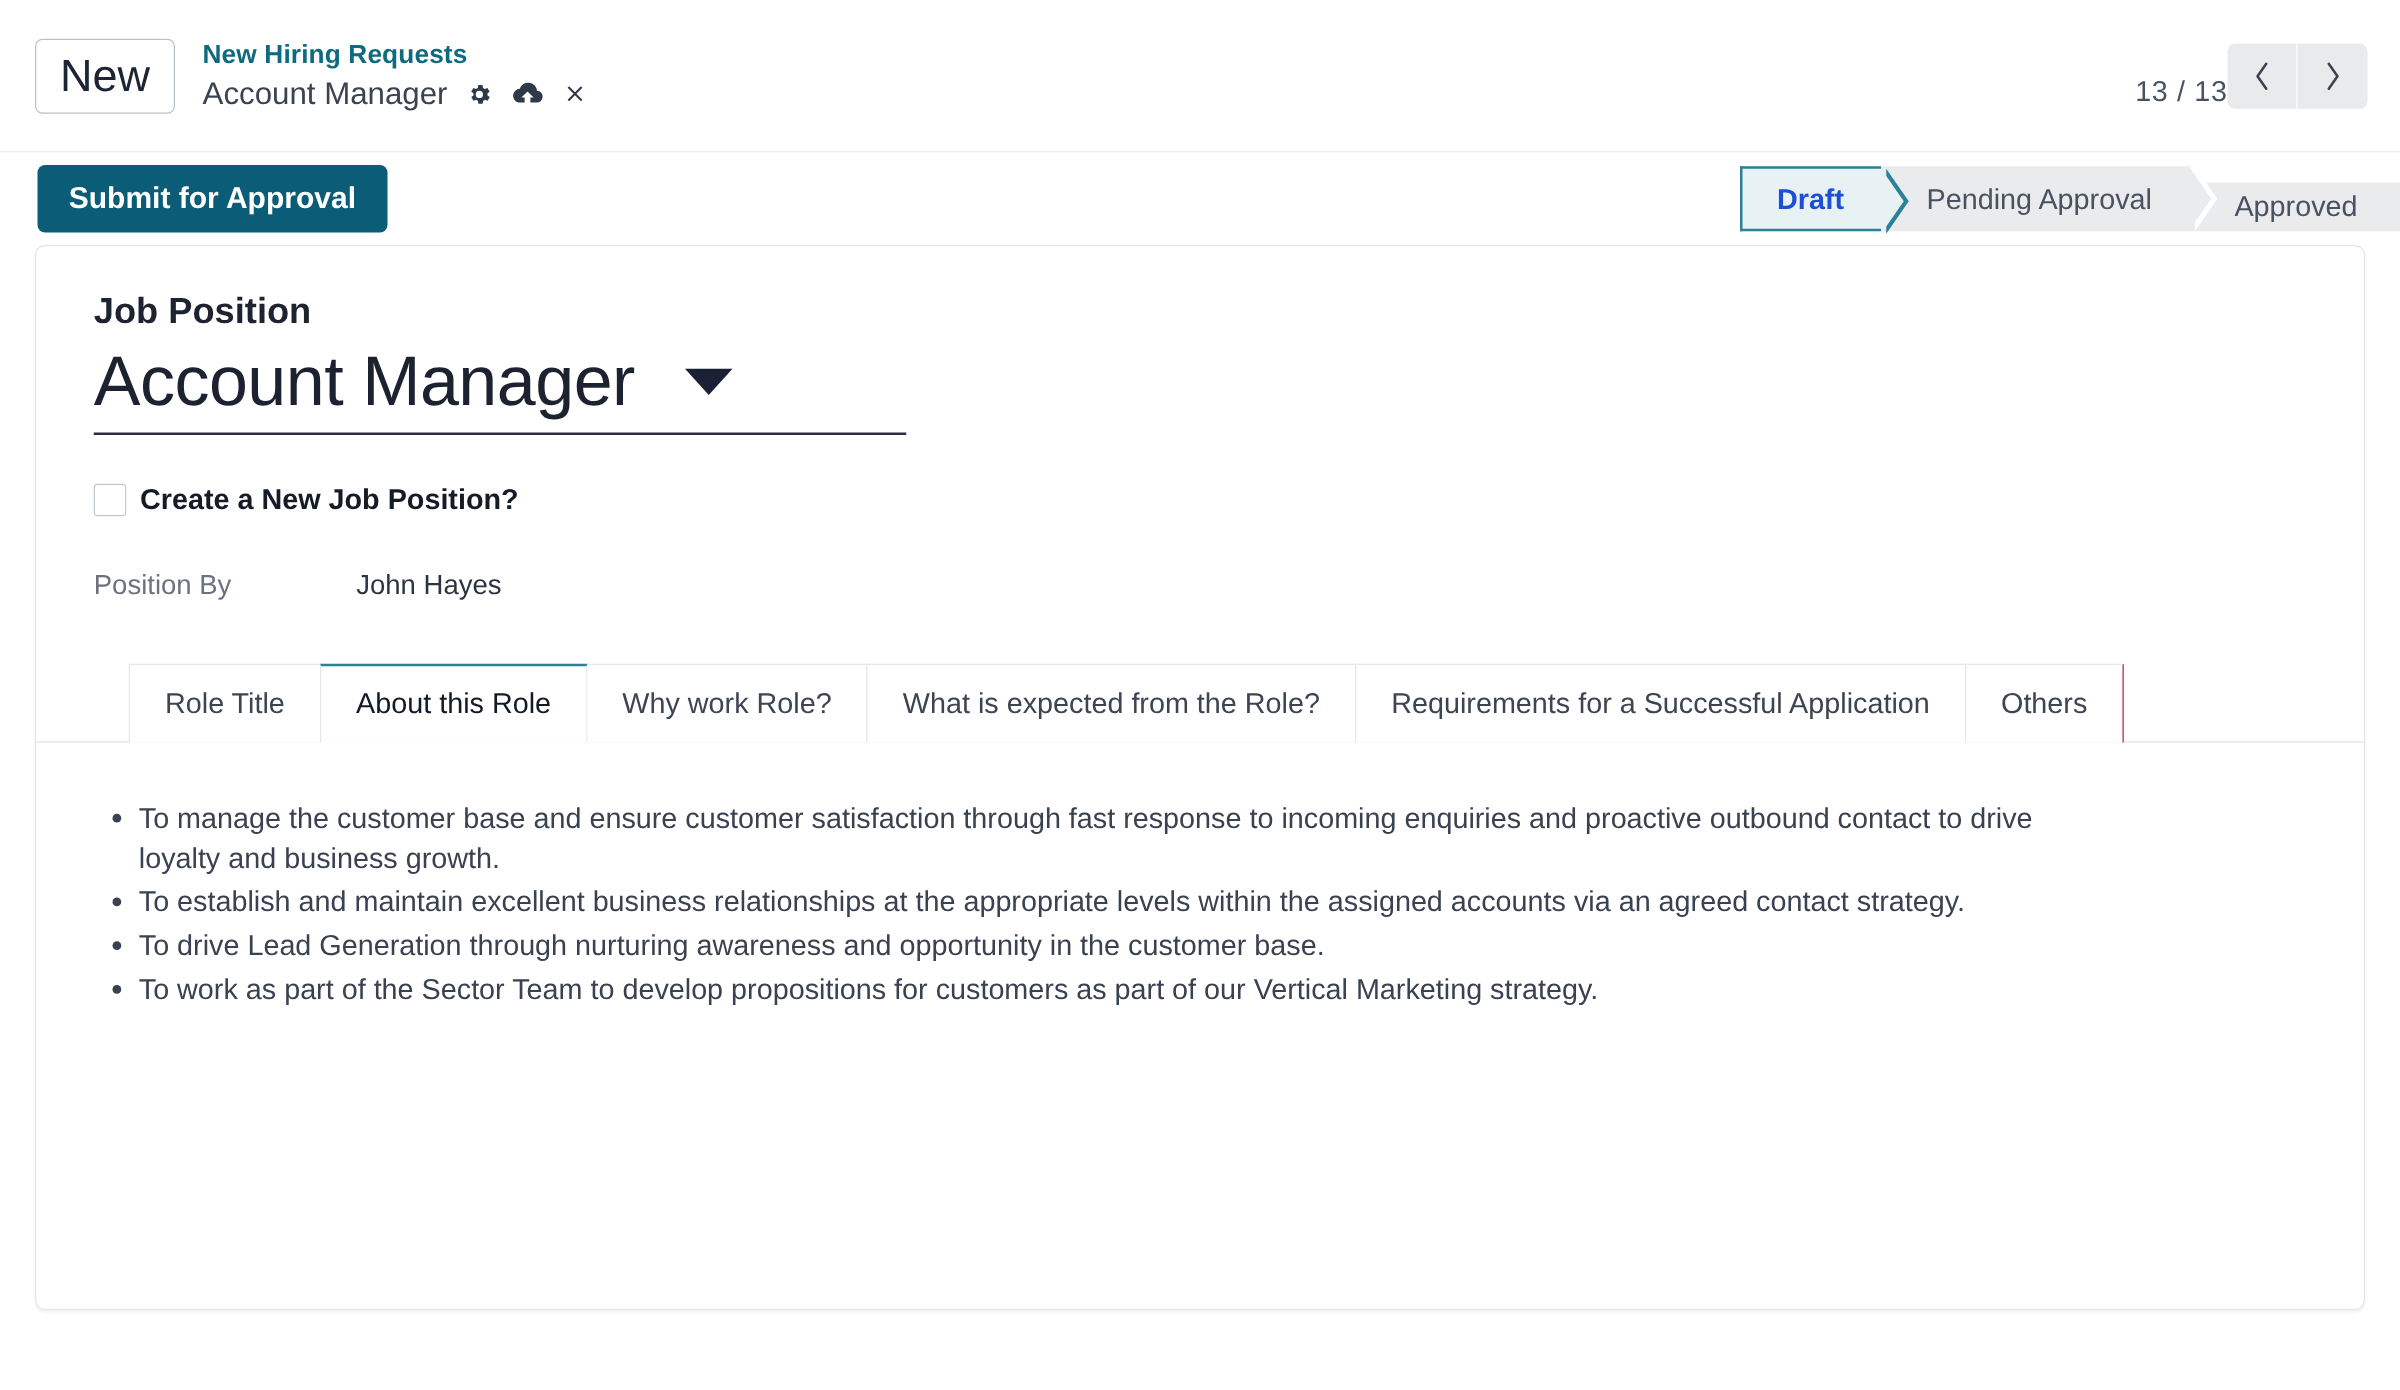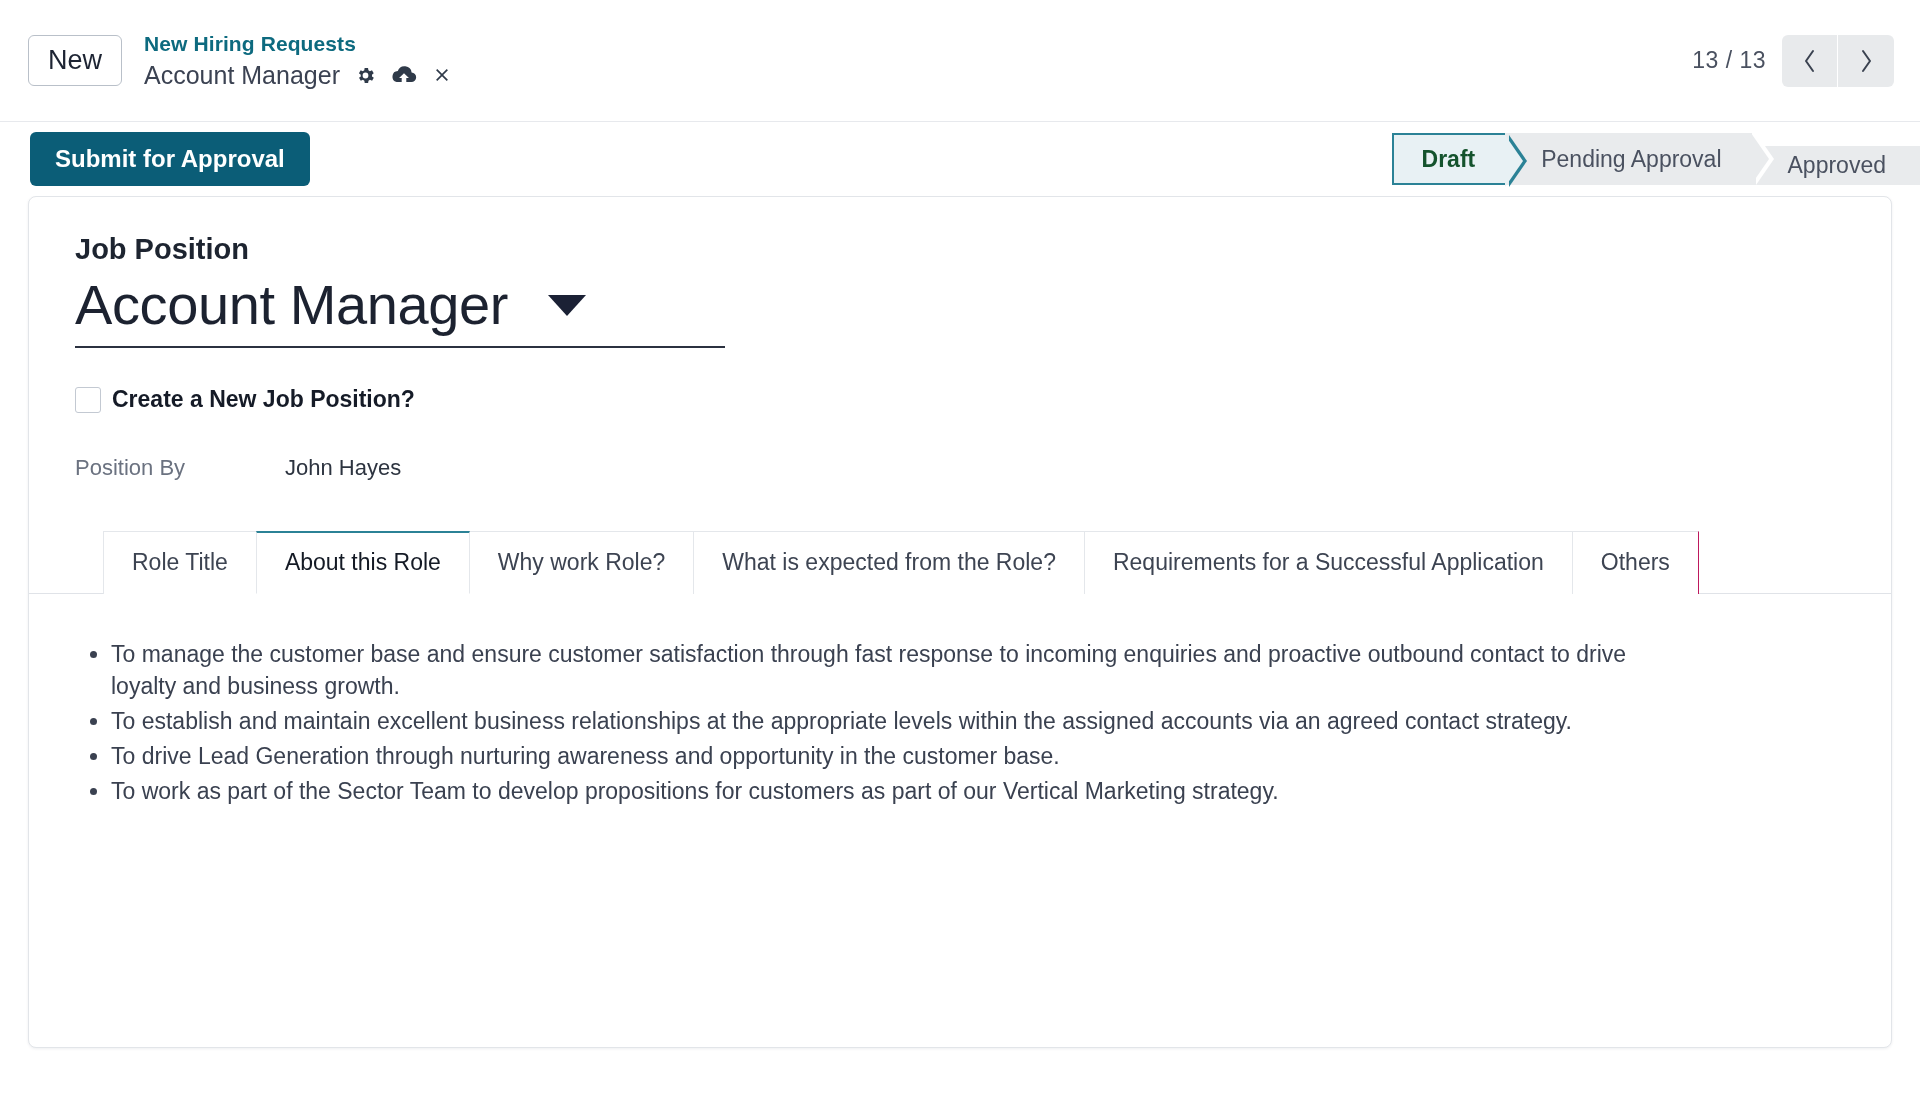--- a/index.html
+++ b/index.html
@@ -19,21 +19,21 @@
     display: flex;
     align-items: center;
     padding: 0 26px 0 28px;
     position: relative;
   }
   .cp-left { display: flex; align-items: center; }
   .new-badge {
     border: 1px solid #b9c0c9;
     border-radius: 6px;
     padding: 11px 19px;
-    font-size: 27px;
+    font-size: 36px;
     color: #1d2433;
     line-height: 1;
     background: #fff;
     margin-right: 22px;
     font-weight: 400;
   }
   .bc-stack { display: flex; flex-direction: column; justify-content: center; gap: 3px; }
   .bc-top {
     font-size: 21px;
     font-weight: 700;
@@ -52,22 +52,21 @@
     line-height: 1.2;
   }
   .hdr-icon { display: inline-flex; align-items: center; color: #2f3a49; cursor: pointer; }
   .hdr-icon.gear svg { width: 21px; height: 21px; }
   .hdr-icon.cloud svg { width: 26px; height: 20px; }
   .hdr-icon.xmark svg { width: 20px; height: 20px; }
 
   .cp-right {
     margin-left: auto;
     display: flex;
-    align-items: center;
-    gap: 16px;
+    align-items: flex-end;
   }
   .pager-count {
     font-size: 23px;
     color: #4a5160;
     letter-spacing: 0.5px;
     white-space: nowrap;
   }
   .pager-btns { display: flex; }
   .pager-btn {
     width: 56px;
@@ -143,21 +142,21 @@
     width: 0; height: 0;
     border-top: 26px solid transparent;
     border-bottom: 26px solid transparent;
     border-left: 18px solid #ffffff;
     z-index: 1;
   }
   .st-seg:last-child { padding-right: 34px; margin-top: 13px; }
   .st-seg:last-child::after, .st-seg:last-child::before { display: none; }
   .st-seg.active {
     background: #e8f1f4;
-    color: #14532d;
+    color: #1d4ed8;
     font-weight: 700;
     border: 2px solid #2b8296;
     border-right: none;
     padding-left: 28px;
   }
   .st-seg.active::after { border-left-color: #e8f1f4; right: -18px; }
   .st-seg.active::before { border-left-color: #2b8296; right: -22px; }
 
   
   .sheet-wrap { padding: 0 28px 38px 28px; background: #ffffff; }

